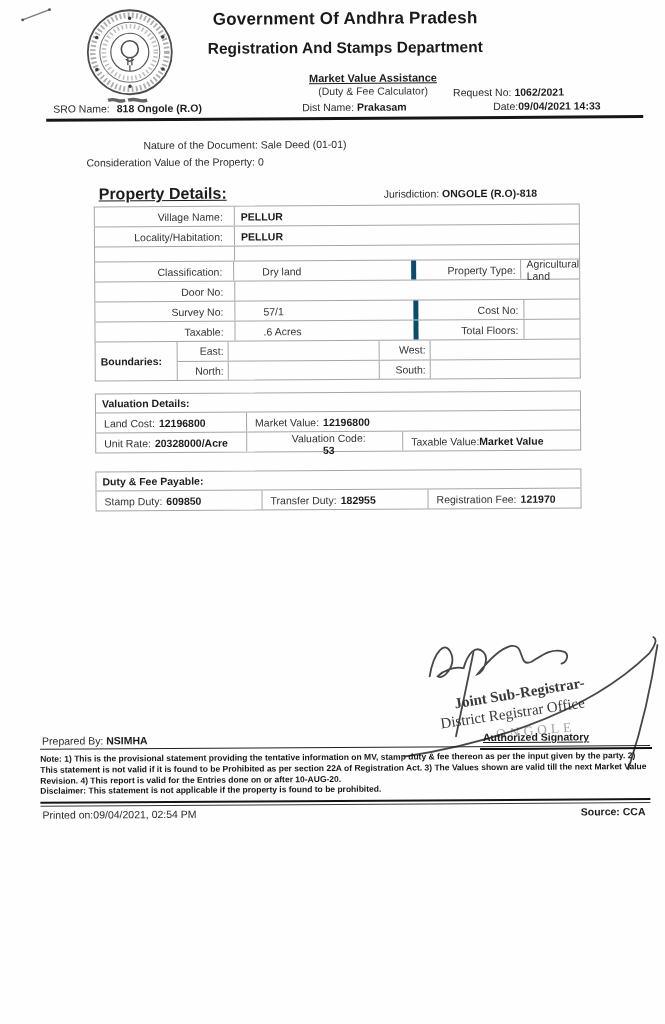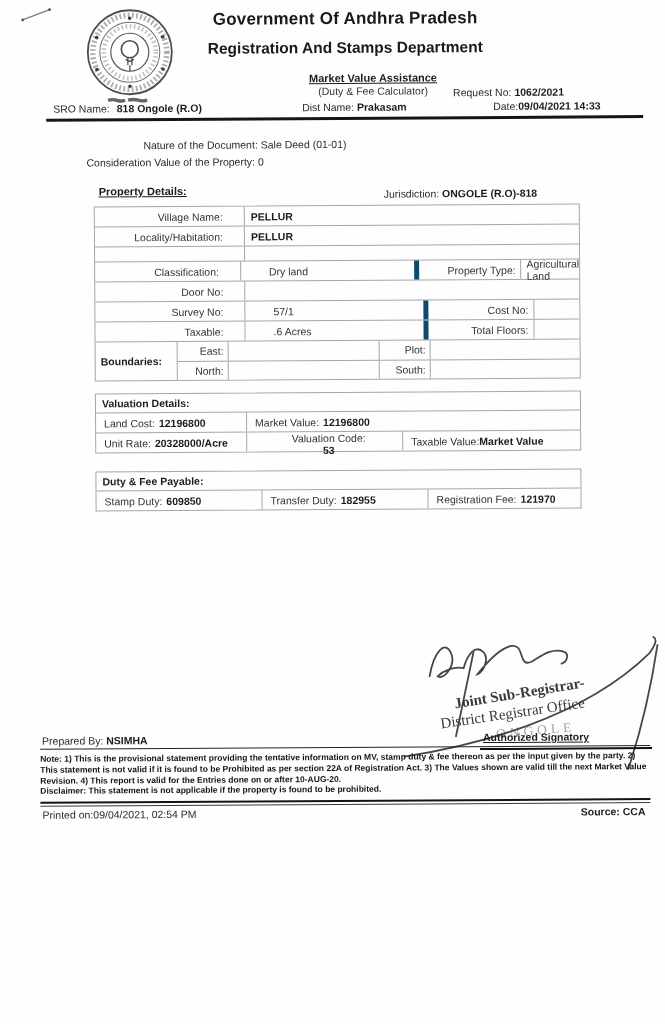--- a/index.html
+++ b/index.html
@@ -13,21 +13,21 @@
   .small{font-size:10.5px;}
   .u{text-decoration:underline;}
   .center{text-align:center;}
   .hline{background:#161616;height:3px;}
   
   .tbl{position:absolute;border:1px solid #a6a6a6;font-size:10.5px;color:#333;background:transparent;}
   .trow{display:flex;border-top:1px solid #a6a6a6;height:19px;align-items:stretch;}
   .trow.first{border-top:none;}
   .trow.gap{height:14px;}
   .cl{width:128px;display:flex;align-items:center;justify-content:flex-end;
-      padding-right:21px;border-right:1px solid #a6a6a6;}
+      padding-right:11px;border-right:1px solid #a6a6a6;}
   .cv{flex:1;display:flex;align-items:center;padding-left:6px;}
   .cv1{width:150px;display:flex;align-items:center;padding-left:6px;border-right:5px solid #0c4a6e;margin-left:22px;}
   .cl2{width:100px;display:flex;align-items:center;justify-content:flex-end;
        padding-right:5px;border-right:1px solid #a6a6a6;}
   .cv2{flex:1;display:flex;align-items:center;padding-left:5px;}
   .brows{display:flex;border-top:1px solid #a6a6a6;height:38px;}
   .bcol0{width:76px;display:flex;align-items:center;padding-left:5px;font-weight:bold;color:#1c1c1c;
          border-right:1px solid #a6a6a6;}
   .brest{flex:1;display:flex;flex-direction:column;}
   .brow{display:flex;height:19px;align-items:stretch;}
@@ -106,21 +106,21 @@
 
   <div class="abs small" style="left:145px;top:138px;">
     <span>Nature of the Document:</span>
     <span>Sale Deed (01-01)</span>
   </div>
   <div class="abs small" style="left:88px;top:155px;">
     <span>Consideration Value of the Property:</span>
     <span>0</span>
   </div>
 
-  <div class="abs b u" style="left:100px;top:184px;font-size:11px;">Property Details:</div>
+  <div class="abs b u" style="left:100px;top:184px;font-size:16px;">Property Details:</div>
   <div class="abs small" style="left:385px;top:188px;">
     <span>Jurisdiction:</span>
     <span class="b">ONGOLE (R.O)-818</span>
   </div>
 
   <div class="tbl" style="left:95px;top:205px;width:484px;">
     <div class="trow first">
       <div class="cl">Village Name:</div>
       <div class="cv b">PELLUR</div>
     </div>
@@ -153,21 +153,21 @@
       <div class="cv1">.6 Acres</div>
       <div class="cl2">Total Floors:</div>
       <div class="cv2"></div>
     </div>
     <div class="brows">
       <div class="bcol0">Boundaries:</div>
       <div class="brest">
         <div class="brow">
           <div class="bl">East:</div>
           <div class="bv"></div>
-          <div class="bl2">Plot:</div>
+          <div class="bl2">West:</div>
           <div class="bv2"></div>
         </div>
         <div class="brow">
           <div class="bl">North:</div>
           <div class="bv"></div>
           <div class="bl2">South:</div>
           <div class="bv2"></div>
         </div>
       </div>
     </div>

